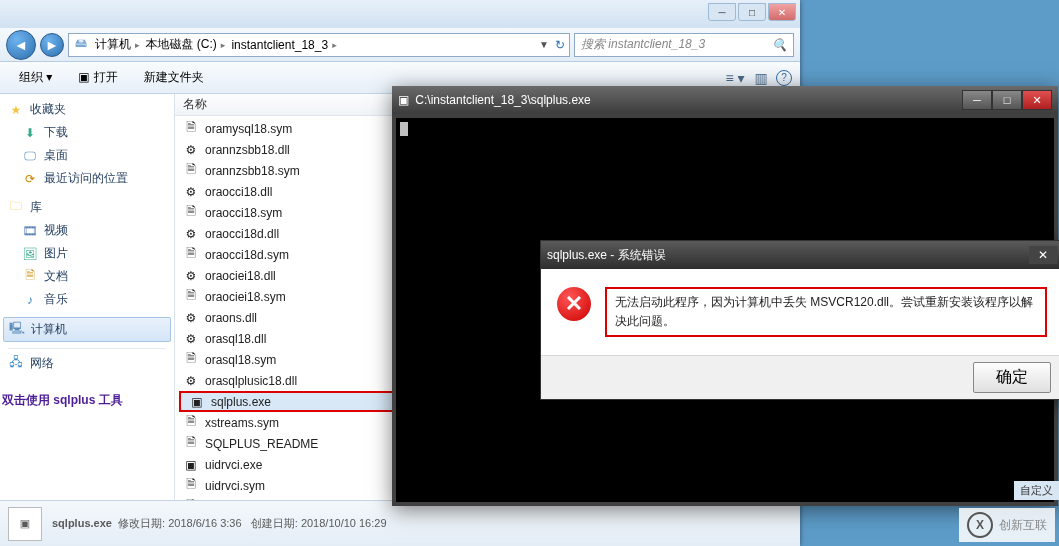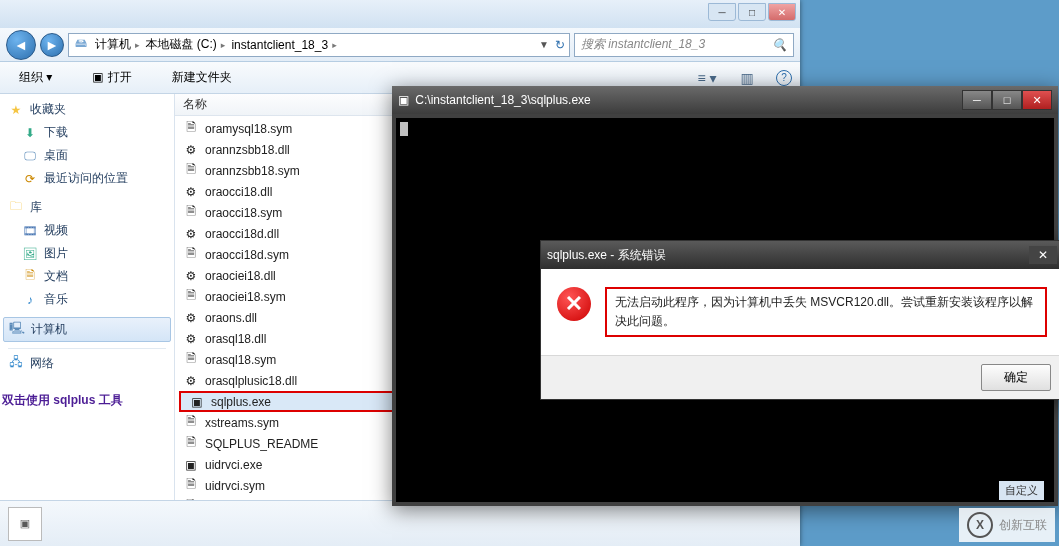--- a/index.html
+++ b/index.html
@@ -12,21 +12,21 @@
 .win-btn { width: 28px; height: 18px; background: #d8e6f3; border: 1px solid #9cb9d6; border-radius: 0 0 3px 3px; display: flex; align-items: center; justify-content: center; font-size: 10px; color: #333; }
 .win-btn.close { background: linear-gradient(to bottom, #f0a3a3, #d46b6b); color: #fff; }
 
 .address-bar { height: 34px; background: linear-gradient(to bottom, #f5f9fd, #e3edf7); display: flex; align-items: center; padding: 0 6px; gap: 4px; border-bottom: 1px solid #b6cde2; }
 .nav-btn { width: 30px; height: 30px; border-radius: 50%; background: radial-gradient(circle at 35% 30%, #6eb4ef, #2d6fae); border: 1px solid #2a5a8a; display: flex; align-items: center; justify-content: center; color: #fff; font-size: 14px; }
 .address-box { flex: 1; height: 24px; background: #fff; border: 1px solid #8fa9c4; display: flex; align-items: center; padding: 0 4px; font-size: 12px; gap: 6px; }
 .crumb { display: flex; align-items: center; gap: 4px; }
 .crumb-sep { color: #777; font-size: 9px; }
 .search-box { width: 220px; height: 24px; background: #fff; border: 1px solid #8fa9c4; padding: 0 6px; font-size: 12px; color: #888; font-style: italic; display: flex; align-items: center; justify-content: space-between; }
 
-.toolbar { height: 32px; background: linear-gradient(to bottom, #f9fbfd, #e6eff8); border-bottom: 1px solid #c4d5e6; display: flex; align-items: center; padding: 0 8px; font-size: 12px; gap: 18px; }
+.toolbar { height: 32px; background: linear-gradient(to bottom, #f9fbfd, #e6eff8); border-bottom: 1px solid #c4d5e6; display: flex; align-items: center; padding: 0 8px; font-size: 12px; gap: 4px; }
 .tb-btn { padding: 3px 10px; border: 1px solid transparent; border-radius: 2px; cursor: default; }
 .tb-spacer { flex: 1; }
 .tb-icon { width: 22px; height: 22px; display: flex; align-items: center; justify-content: center; font-size: 14px; color: #4a6a8a; }
 
 .body-area { display: flex; height: calc(100% - 28px - 34px - 32px - 46px); }
 .sidebar { width: 175px; background: #fff; border-right: 1px solid #d9e3ee; padding: 4px 0; overflow: hidden; }
 .sb-group { margin-bottom: 6px; }
 .sb-item { display: flex; align-items: center; gap: 6px; padding: 3px 8px 3px 22px; font-size: 12px; color: #1e395b; cursor: default; }
 .sb-item.top { padding-left: 8px; font-weight: normal; }
 .sb-item.selected { background: linear-gradient(to bottom, #e9f1fb, #d4e5f7); border: 1px solid #a8c6e4; border-radius: 2px; margin: 0 3px; padding-left: 5px; }
@@ -61,27 +61,27 @@
 .console-cursor { position: absolute; left: 4px; top: 4px; width: 8px; height: 14px; background: #c0c0c0; }
 
 
 .err-dialog { position: absolute; left: 540px; top: 240px; width: 524px; background: #f0f0f0; border: 1px solid #333; box-shadow: 0 4px 20px rgba(0,0,0,0.6); }
 .err-title { height: 28px; background: linear-gradient(to bottom, #5a5a5a, #2e2e2e); color: #fff; display: flex; align-items: center; justify-content: space-between; padding: 0 6px; font-size: 12px; }
 .err-close { width: 28px; height: 18px; background: #444; display: flex; align-items: center; justify-content: center; font-size: 12px; }
 .err-body { padding: 18px 16px; display: flex; align-items: flex-start; gap: 14px; background: #fff; }
 .err-icon { width: 34px; height: 34px; border-radius: 50%; background: radial-gradient(circle at 35% 30%, #f55, #c00); display: flex; align-items: center; justify-content: center; color: #fff; font-size: 22px; font-weight: bold; flex-shrink: 0; }
 .err-msg { font-size: 12px; color: #222; line-height: 1.6; border: 2px solid #d00; padding: 4px 8px; }
 .err-footer { height: 44px; background: #f0f0f0; border-top: 1px solid #d8d8d8; display: flex; align-items: center; justify-content: flex-end; padding: 0 12px; }
-.err-btn { padding: 4px 22px; font-size: 12px; background: linear-gradient(to bottom, #fdfdfd, #e0e0e0); border: 1px solid #888; border-radius: 2px; }
+.err-btn { padding: 4px 22px; font-size: 16px; background: linear-gradient(to bottom, #fdfdfd, #e0e0e0); border: 1px solid #888; border-radius: 2px; }
 
 
 .watermark { position: absolute; right: 4px; bottom: 4px; font-size: 12px; color: #888; background: rgba(255,255,255,0.85); padding: 4px 8px; display: flex; align-items: center; gap: 6px; }
 .watermark .logo { width: 26px; height: 26px; border: 2px solid #555; border-radius: 50%; display: flex; align-items: center; justify-content: center; font-weight: bold; color: #555; }
 
-.taskbar-hint { position: absolute; right: 15px; bottom: 46px; background: #d8e5f2; font-size: 11px; padding: 2px 6px; color: #333; }
+.taskbar-hint { position: absolute; right: 0; bottom: 46px; background: #d8e5f2; font-size: 11px; padding: 2px 6px; color: #333; }
 </style>
 </head>
 <body>
 
 <div class="explorer">
   <div class="explorer-title">
     <div class="win-btns">
       <div class="win-btn">─</div>
       <div class="win-btn">□</div>
       <div class="win-btn close">✕</div>
@@ -260,20 +260,23 @@
           <div class="file-row">
             <span class="f-ico">🗎</span>
             <span>xstreams.jar</span>
           </div>
         </div>
     </div>
   </div>
 
   <div class="status-bar">
     <div class="status-icon">▣</div>
+    <div>
+      <div><b>sqlplus.exe</b>&nbsp;&nbsp;<span>修改日期:</span> <span>2018/6/16 3:36</span>&nbsp;&nbsp;&nbsp;<span>创建日期:</span> <span>2018/10/10 16:29</span></div>
+    </div>
   </div>
 </div>
 
 <div class="red-label">双击使用 sqlplus 工具</div>
 
 <div class="console-win">
   <div class="console-title">
     <span>▣</span>
     <span class="title-txt">C:\instantclient_18_3\sqlplus.exe</span>
     <div class="con-btns">

